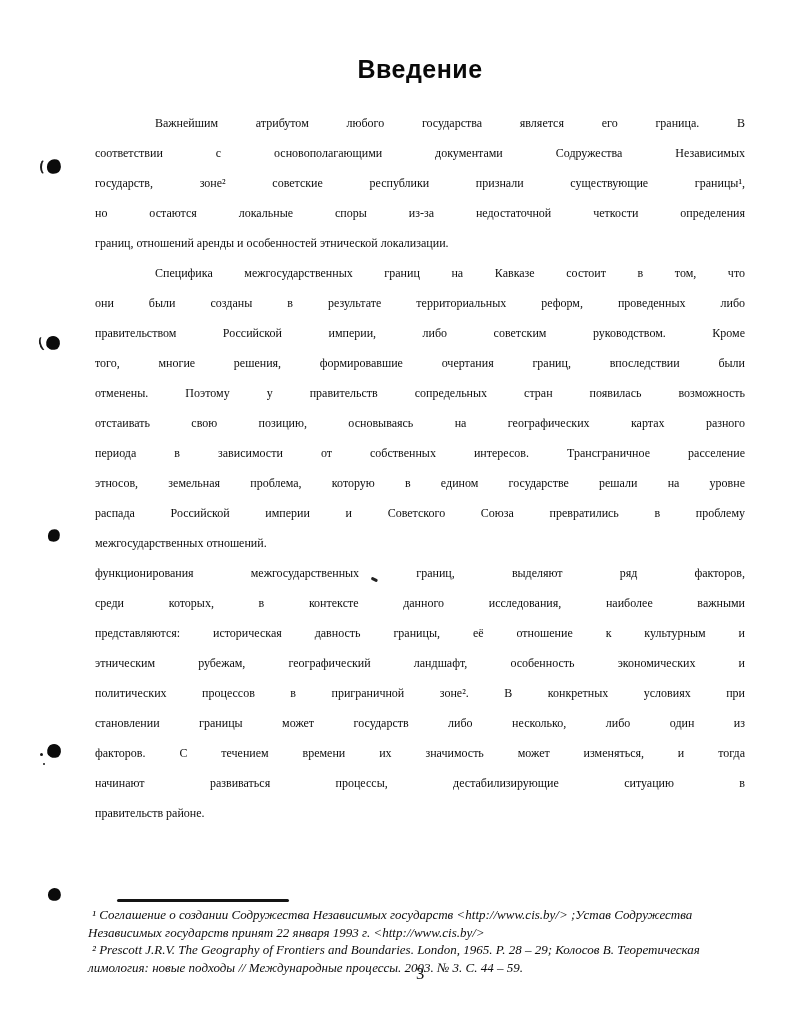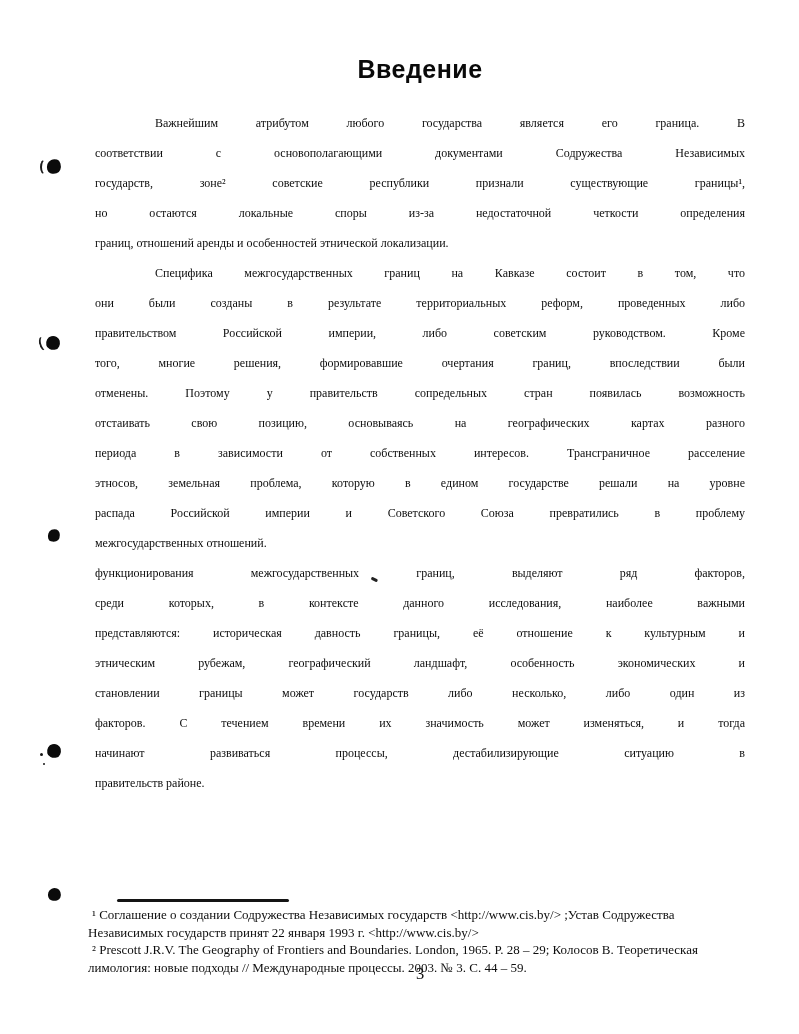--- a/index.html
+++ b/index.html
@@ -50,20 +50,21 @@
     border-radius:2px;
   }
   .footnotes {
     position:absolute;
     left:88px; top:906px; width:690px;
     font-size:13px;
   }
   .fn-line {
     line-height:17.5px;
     white-space:nowrap;
+    font-style:italic;
   }
   .fn-line.fn-first { text-indent:4px; }
   .page-number {
     position:absolute;
     top:964px; left:95px; width:650px;
     text-align:center;
     font-size:16.5px;
   }
   
   .blot {
@@ -119,20 +120,21 @@
         <div class="line">периода в зависимости от собственных интересов. Трансграничное расселение</div>
         <div class="line">этносов, земельная проблема, которую в едином государстве решали на уровне</div>
         <div class="line">распада Российской империи и Советского Союза превратились в проблему</div>
         <div class="line lastline">межгосударственных отношений.</div>
       </div>
       <div>
         <div class="line">функционирования межгосударственных границ, выделяют ряд факторов,</div>
         <div class="line">среди которых, в контексте данного исследования, наиболее важными</div>
         <div class="line">представляются: историческая давность границы, её отношение к культурным и</div>
         <div class="line">этническим рубежам, географический ландшафт, особенность экономических и</div>
+        <div class="line">политических процессов в приграничной зоне². В конкретных условиях при</div>
         <div class="line">становлении границы может государств либо несколько, либо один из</div>
         <div class="line">факторов. С течением времени их значимость может изменяться, и тогда</div>
         <div class="line">начинают развиваться процессы, дестабилизирующие ситуацию в</div>
         <div class="line lastline">правительств районе.</div>
       </div>
     </div>
 
   <div class="footnote-sep"></div>
 
   <div class="footnotes">

